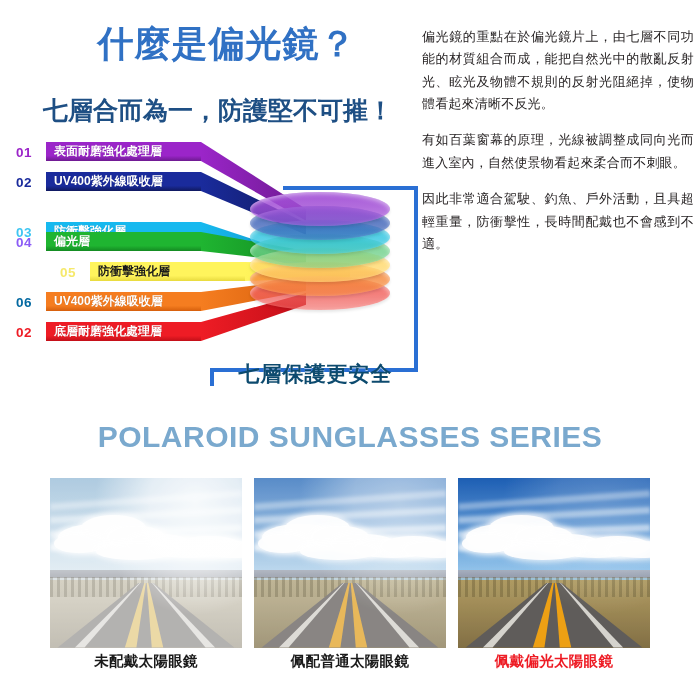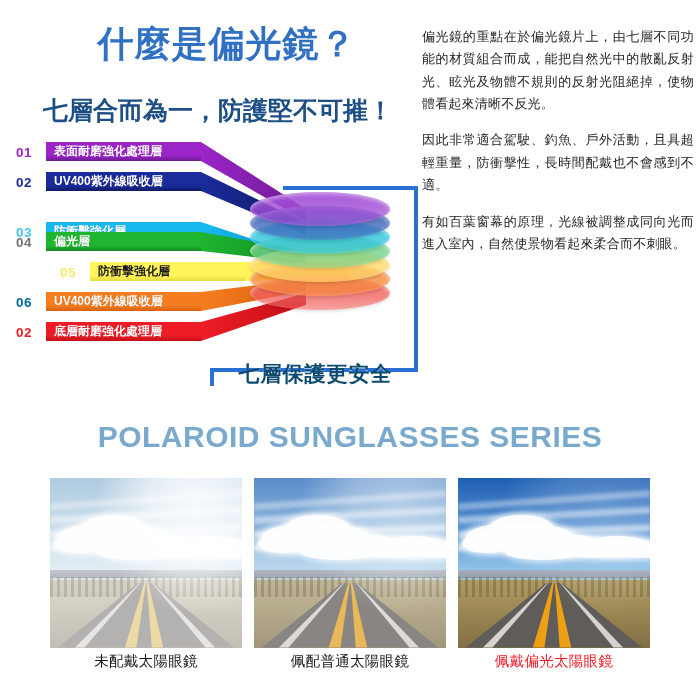--- a/index.html
+++ b/index.html
@@ -142,37 +142,37 @@
   .scrub{
     position:absolute;left:0;width:100%;height:12%;
   }
   .road-poly{
     position:absolute;left:0;bottom:0;width:100%;height:38%;
   }
   .road-poly svg{display:block;width:100%;height:100%;}
 
   .caption{
     position:absolute;left:0;top:174px;width:192px;text-align:center;
-    font-size:14.5px;font-weight:normal;color:#1a1a1a;white-space:nowrap;
+    font-size:14.5px;font-weight:bold;color:#1a1a1a;white-space:nowrap;
     letter-spacing:.3px;
   }
   .caption.accent{color:#ee1c25;}
 </style>
 </head>
 <body>
 
 <div class="page">
 
   <div class="main-title" style="color: rgb(48, 113, 196);">什麼是偏光鏡？</div>
   <div class="sub-title" style="color: rgb(30, 79, 132);">七層合而為一，防護堅不可摧！</div>
 
   <div class="body-col">
     <p>偏光鏡的重點在於偏光鏡片上，由七層不同功能的材質組合而成，能把自然光中的散亂反射光、眩光及物體不規則的反射光阻絕掉，使物體看起來清晰不反光。</p>
+    <p>有如百葉窗幕的原理，光線被調整成同向光而進入室內，自然使景物看起來柔合而不刺眼。</p>
     <p>因此非常適合駕駛、釣魚、戶外活動，且具超輕重量，防衝擊性，長時間配戴也不會感到不適。</p>
-    <p>有如百葉窗幕的原理，光線被調整成同向光而進入室內，自然使景物看起來柔合而不刺眼。</p>
   </div>
 
   <div class="layers" id="layers-root">
       <div class="layer-row" style="top: 2px;">
         <div class="layer-num" style="color: rgb(155, 37, 201);">01</div>
         <div class="layer-bar" style="background: linear-gradient(rgb(155, 37, 201) 0%, rgb(155, 37, 201) 72%, rgb(109, 26, 144) 100%); text-decoration: underline;">
           <span class="lbl">表面耐磨強化處理層</span>
         </div>
         <div class="ribbon">
           <svg width="105" height="95" style="position:absolute;left:0;top:0px;overflow:visible">
@@ -214,21 +214,21 @@
               <linearGradient id="g2" x1="0" y1="0" x2="1" y2="0">
                 <stop offset="0" stop-color="#17b9ef"></stop>
                 <stop offset="1" stop-color="#0f93c4"></stop>
               </linearGradient>
             </defs>
             <polygon points="0,0 0,19 105,46.82 105,35.04" fill="url(#g2)"></polygon>
           </svg>
         </div>
       </div>
       <div class="layer-row" style="top: 92px;">
-        <div class="layer-num" style="color: #737373;">04</div>
+        <div class="layer-num" style="color: #8b5cf6;">04</div>
         <div class="layer-bar" style="background: linear-gradient(rgb(31, 181, 49) 0%, rgb(31, 181, 49) 72%, rgb(20, 138, 34) 100%);">
           <span class="lbl">偏光層</span>
         </div>
         <div class="ribbon">
           <svg width="105" height="47" style="position:absolute;left:0;top:0px;overflow:visible">
             <defs>
               <linearGradient id="g3" x1="0" y1="0" x2="1" y2="0">
                 <stop offset="0" stop-color="#1fb531"></stop>
                 <stop offset="1" stop-color="#148a22"></stop>
               </linearGradient>

